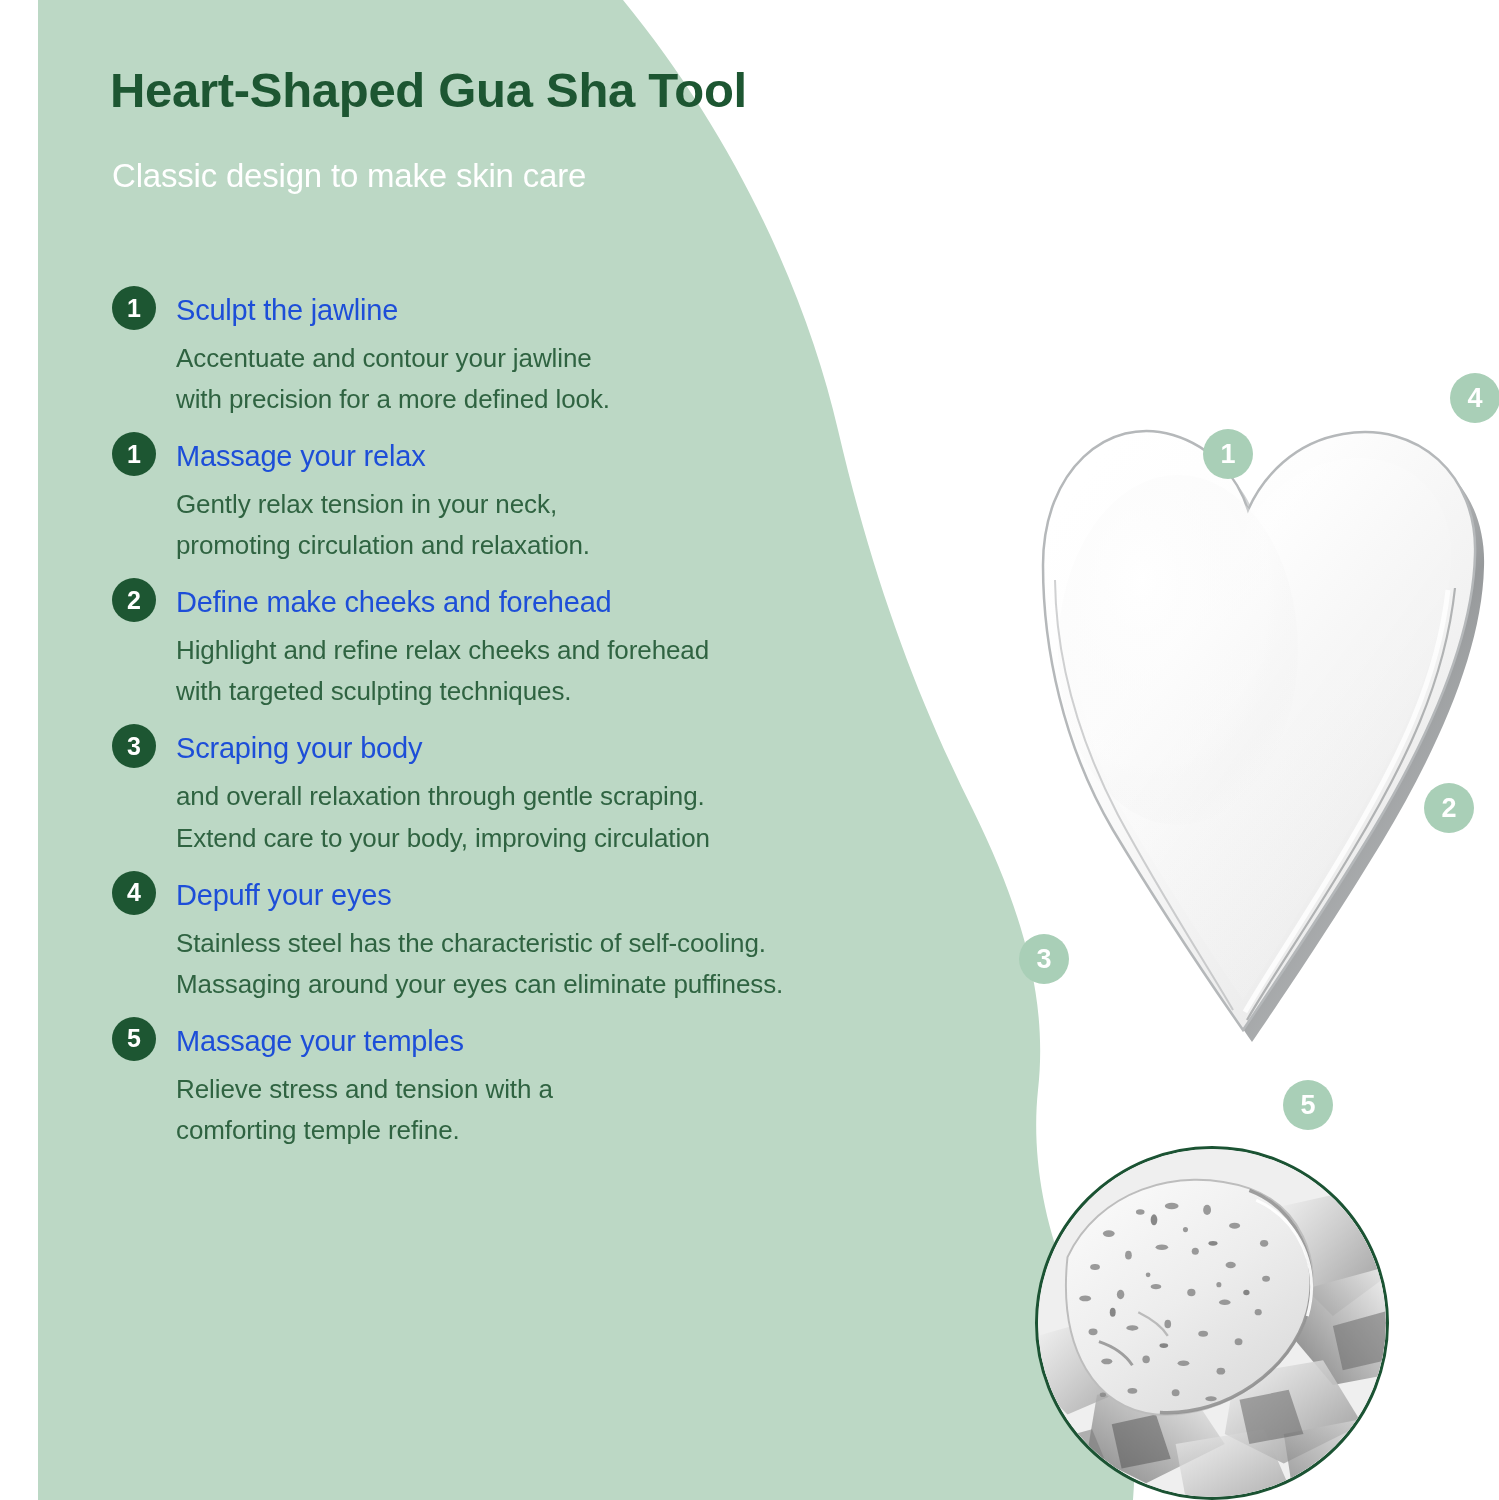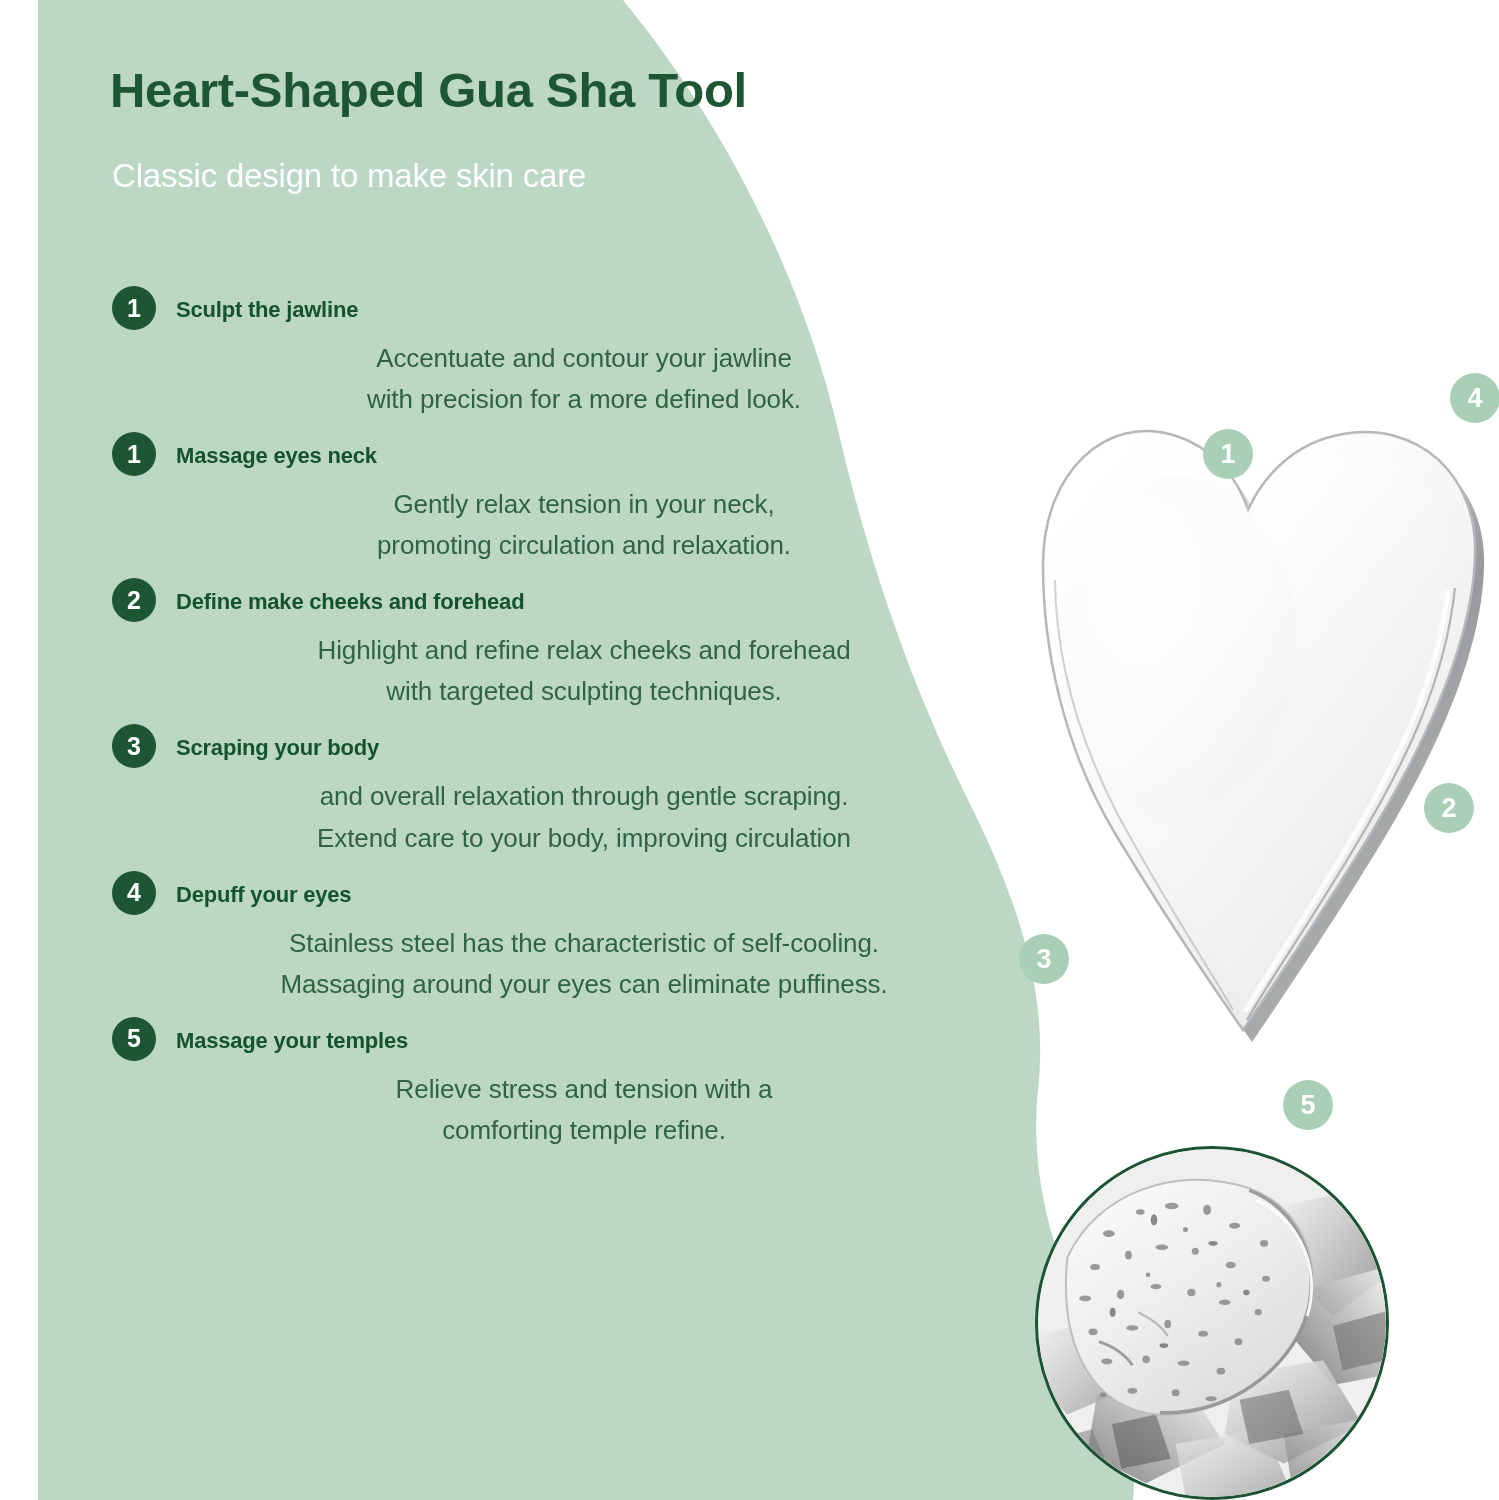--- a/index.html
+++ b/index.html
@@ -36,30 +36,30 @@
   .badge{
     flex:0 0 auto;
     width:44px;height:44px;border-radius:50%;
     background:#1d5632;color:#ffffff;
     font-size:25px;font-weight:bold;
     display:flex;align-items:center;justify-content:center;
     line-height:1;margin-top:-2px;
   }
   .feature-title{
     margin-left:20px;
-    font-size:22px;font-weight:bold;letter-spacing:-0.2px;
-    color:#14532d;line-height:44px;
+    font-size:29px;font-weight:normal;letter-spacing:-0.2px;
+    color:#1d4ed8;line-height:44px;
   }
   .feature-body{
     margin-left:64px;margin-top:6px;
     font-size:26px;color:#2f6341;
     line-height:1.58;font-weight:400;
     letter-spacing:-0.1px;
   }
-  .feature-body span{display:block;text-align:center;}
+  .feature-body span{display:block;}
 
   
   .product{position:absolute;left:905px;top:390px;width:600px;height:700px;}
   .product svg{width:100%;height:100%;display:block;}
 
   .marker{
     position:absolute;border-radius:50%;
     background:#a9cfb7;color:#ffffff;
     display:flex;align-items:center;justify-content:center;
     font-weight:bold;line-height:1;
@@ -109,21 +109,21 @@
         </div>
         <div class="feature-body">
           <span>Accentuate and contour your jawline</span>
           <span>with precision for a more defined look.</span>
         </div>
       </div>
 
       <div class="feature">
         <div class="feature-head">
           <div class="badge">1</div>
-          <div class="feature-title">Massage eyes neck</div>
+          <div class="feature-title">Massage your relax</div>
         </div>
         <div class="feature-body">
           <span>Gently relax tension in your neck,</span>
           <span>promoting circulation and relaxation.</span>
         </div>
       </div>
 
       <div class="feature">
         <div class="feature-head">
           <div class="badge">2</div>

